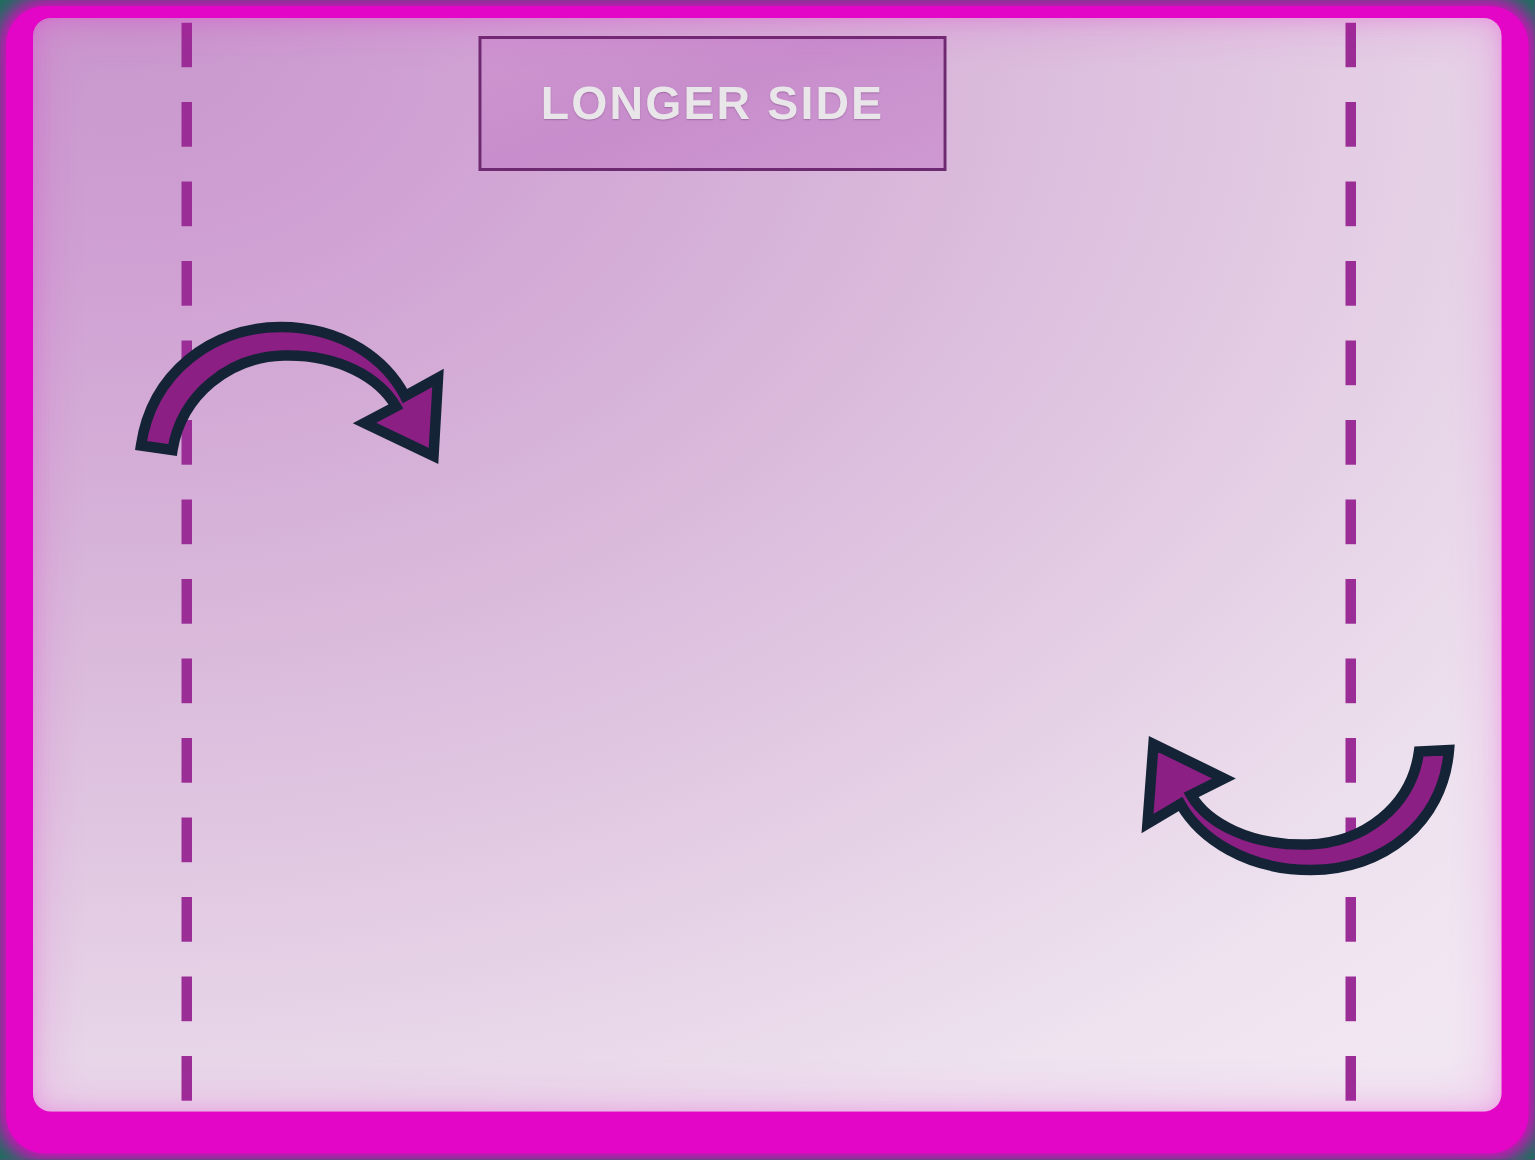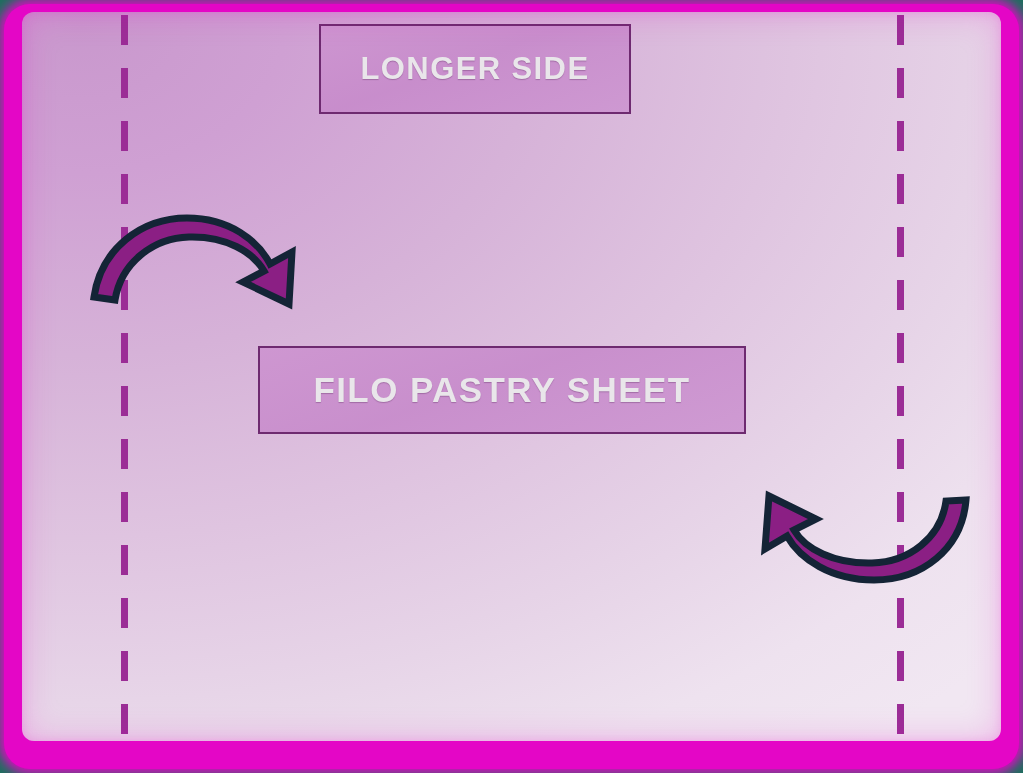--- a/index.html
+++ b/index.html
@@ -136,23 +136,20 @@
 
   <div id="sheet">
 
     <div class="fold-line" id="fold-line-left"></div>
     <div class="fold-line" id="fold-line-right"></div>
 
     <div class="label-box" id="label-longer-side">
       <span>LONGER SIDE</span>
     </div>
 
-    <div class="label-box" id="label-filo-sheet">
-      <span>FILO PASTRY SHEET</span>
-    </div>
 
     <svg class="arrow-svg" id="arrow-top-left" width="250" height="130" viewBox="0 0 250 130">
 
       <path class="arrow-fill" d="M 27 105
                C 34 57, 74 26, 120 26
                C 163 26, 191 49, 203 72
                L 225 60
                L 222 112
                L 176 90
                L 197 79

